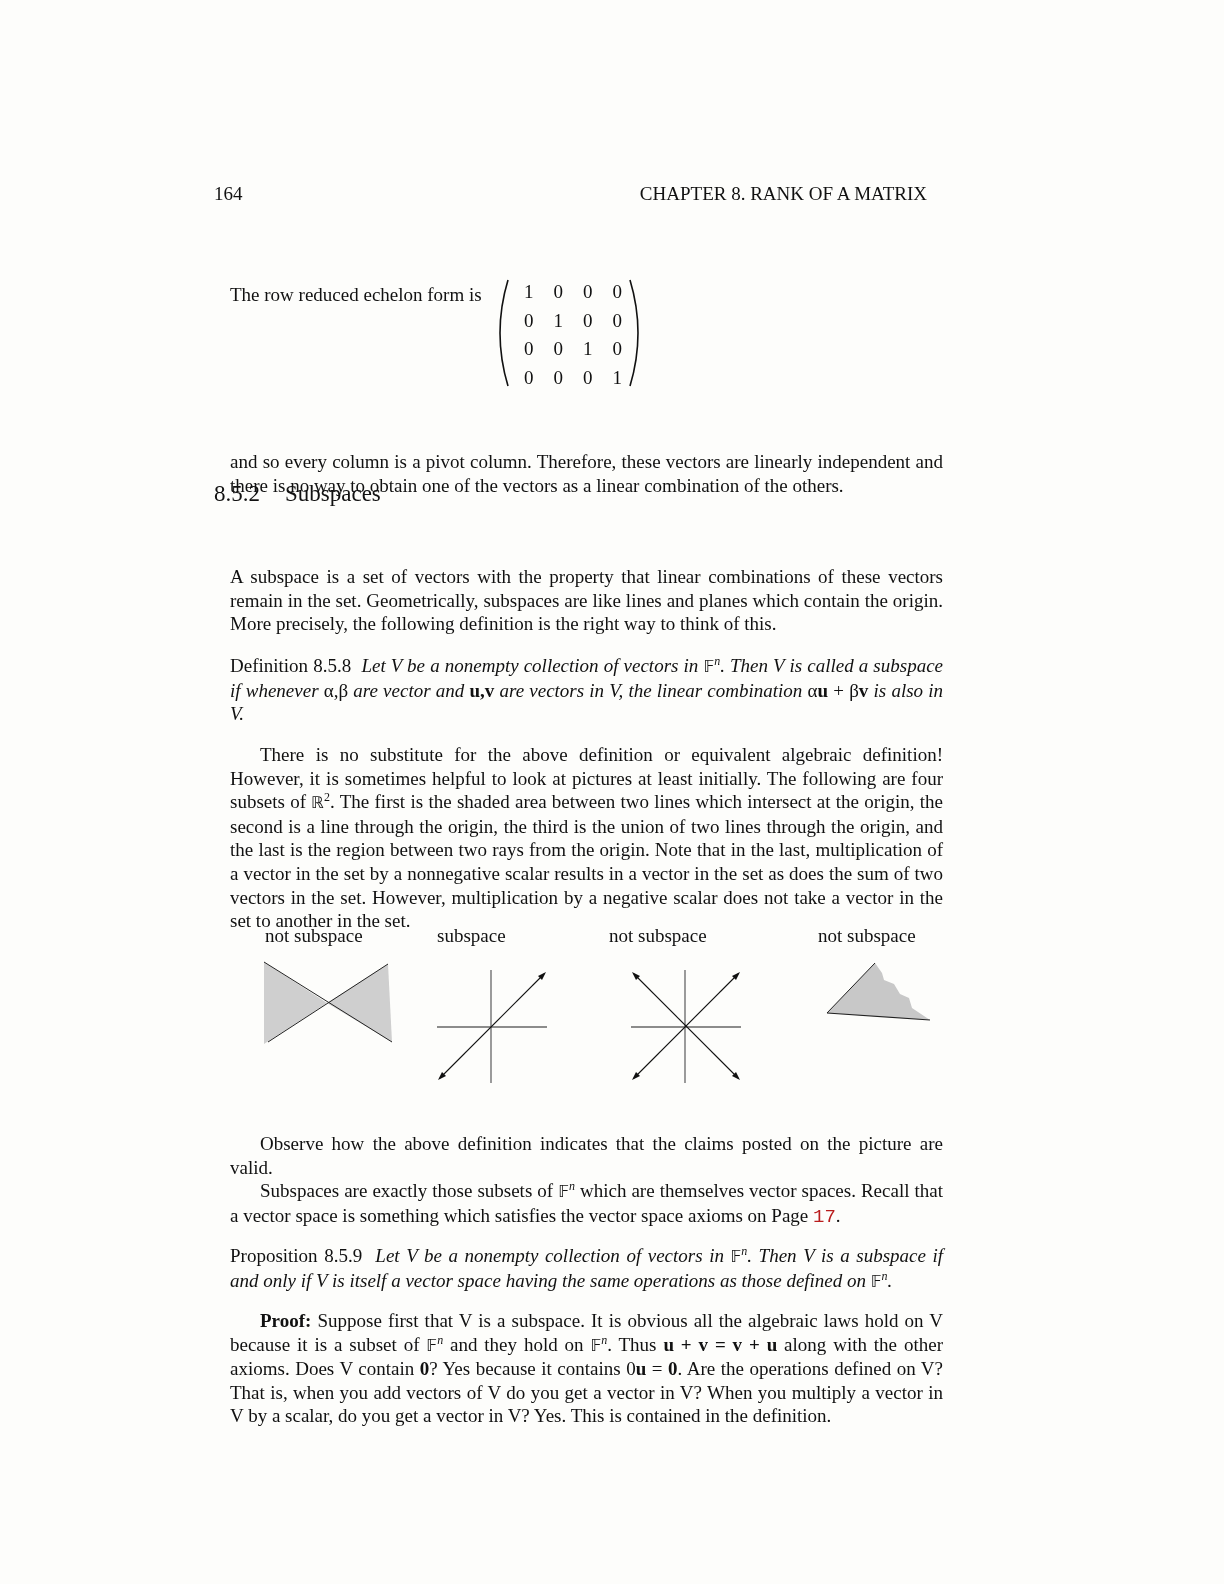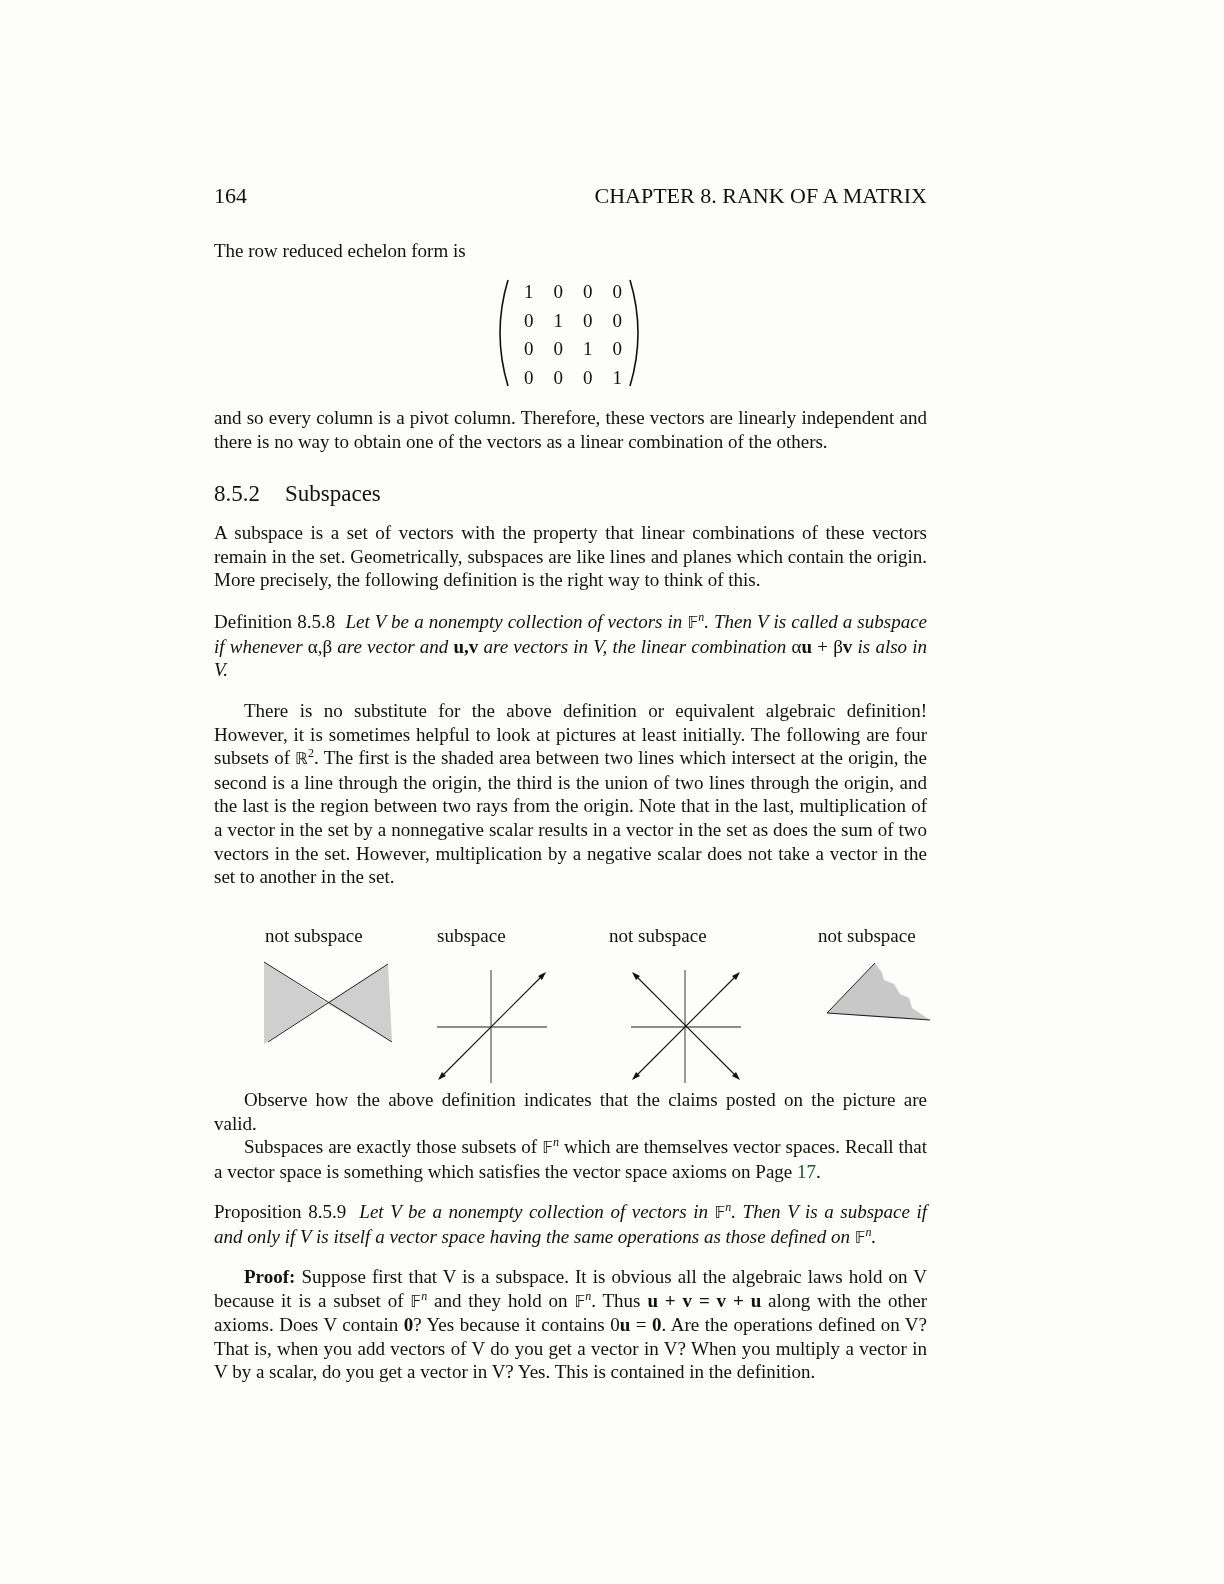--- a/index.html
+++ b/index.html
@@ -6,44 +6,44 @@
     body {
       width: 1224px; height: 1584px;
       background: #fdfdfb;
       position: relative;
       overflow: hidden;
       font-family: "Liberation Serif", "DejaVu Serif", serif;
       color: #111;
     }
     .runhead {
       position: absolute; top: 183px; left: 214px; width: 713px;
-      font-size: 22px; display: flex; justify-content: space-between;
+      font-size: 19px; display: flex; justify-content: space-between;
     }
     .p { font-size: 19px; line-height: 23.6px; text-align: justify; margin: 0; }
-    .abs { position: absolute; left: 214px; width: 713px; }
+    .abs { position: absolute; left: 230px; width: 713px; margin-top: 44px; }
     .indent { text-indent: 30px; }
     .matrix-wrap { position: absolute; left: 496px; top: 278px; width: 146px; height: 112px; }
     .paren {
       position: absolute; top: 0; width: 14px; height: 110px;
     }
     .matrix {
       position: absolute; left: 18px; top: 3px;
       display: grid; grid-template-columns: repeat(4, 29.5px);
       grid-auto-rows: 28.5px; font-size: 19px; text-align: center;
     }
     .section-title {
       position: absolute; left: 214px; top: 481px; font-size: 23px; font-weight: normal;
     }
     .section-title .num { display: inline-block; width: 71px; }
     b.lbl { font-weight: normal; }
     i { font-style: italic; }
     .bb { font-family: "DejaVu Sans", sans-serif; font-size: 16px; }
     sup { font-size: 12px; line-height: 0; }
     .fig-label { position: absolute; top: 925px; font-size: 19px; }
-    .link { color: #14532d; }
+    .link { color: #b91c1c; font-family: Liberation Mono, monospace; }
     svg { position: absolute; overflow: visible; }
   </style>
 </head>
 <body>
 
 <div class="runhead">
   <span>164</span>
   <span>CHAPTER 8.  RANK OF A MATRIX</span>
 </div>
 

